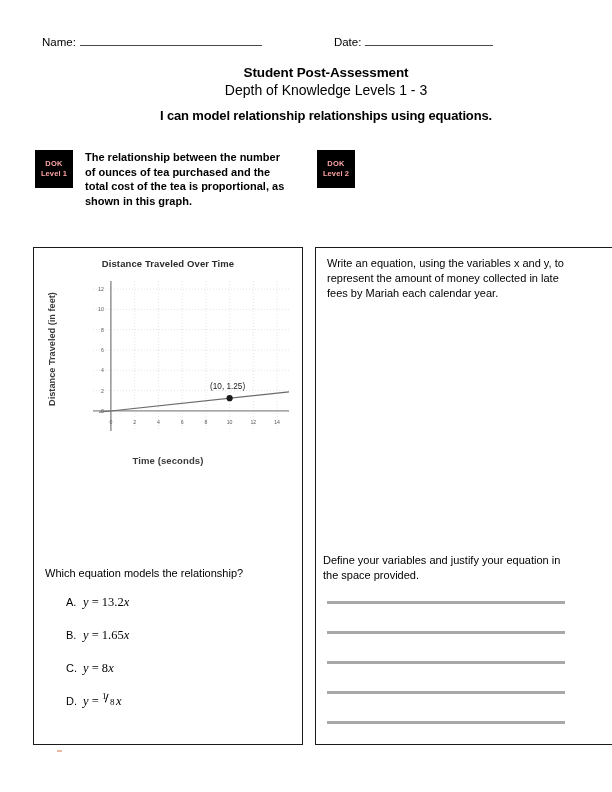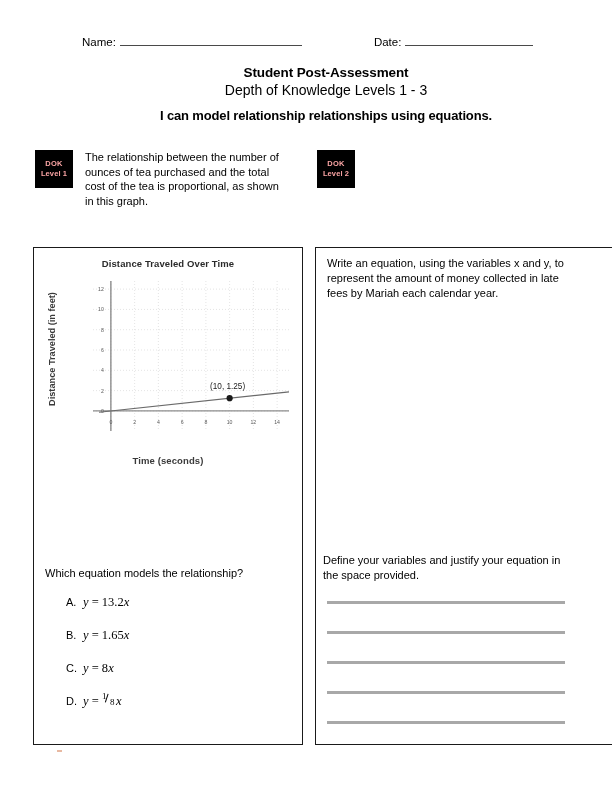--- a/index.html
+++ b/index.html
@@ -18,21 +18,20 @@
 
   
   .name-date-row {
     position: absolute;
     left: 42px;
     top: 33px;
     width: 528px;
     height: 18px;
     display: flex;
     align-items: baseline;
-    margin-left: 40px;
   }
   .field-label {
     font-size: 11.5px;
     white-space: nowrap;
   }
   .field-rule {
     border-bottom: 1.2px solid #4a4a4a;
     height: 12px;
     margin-left: 4px;
   }
@@ -103,20 +102,21 @@
   .dok-badge .dok-level {
     font-size: 7.5px;
     font-weight: bold;
     letter-spacing: 0.1px;
   }
   .prompt-text {
     font-size: 11px;
     line-height: 14.5px;
     margin-left: 12px;
     flex: 1 1 auto;
+    font-weight: bold;
   }
 
   
   .qbox {
     position: absolute;
     border: 1.6px solid #1a1a1a;
     background: #ffffff;
     box-sizing: border-box;
   }
   .qbox-left {

